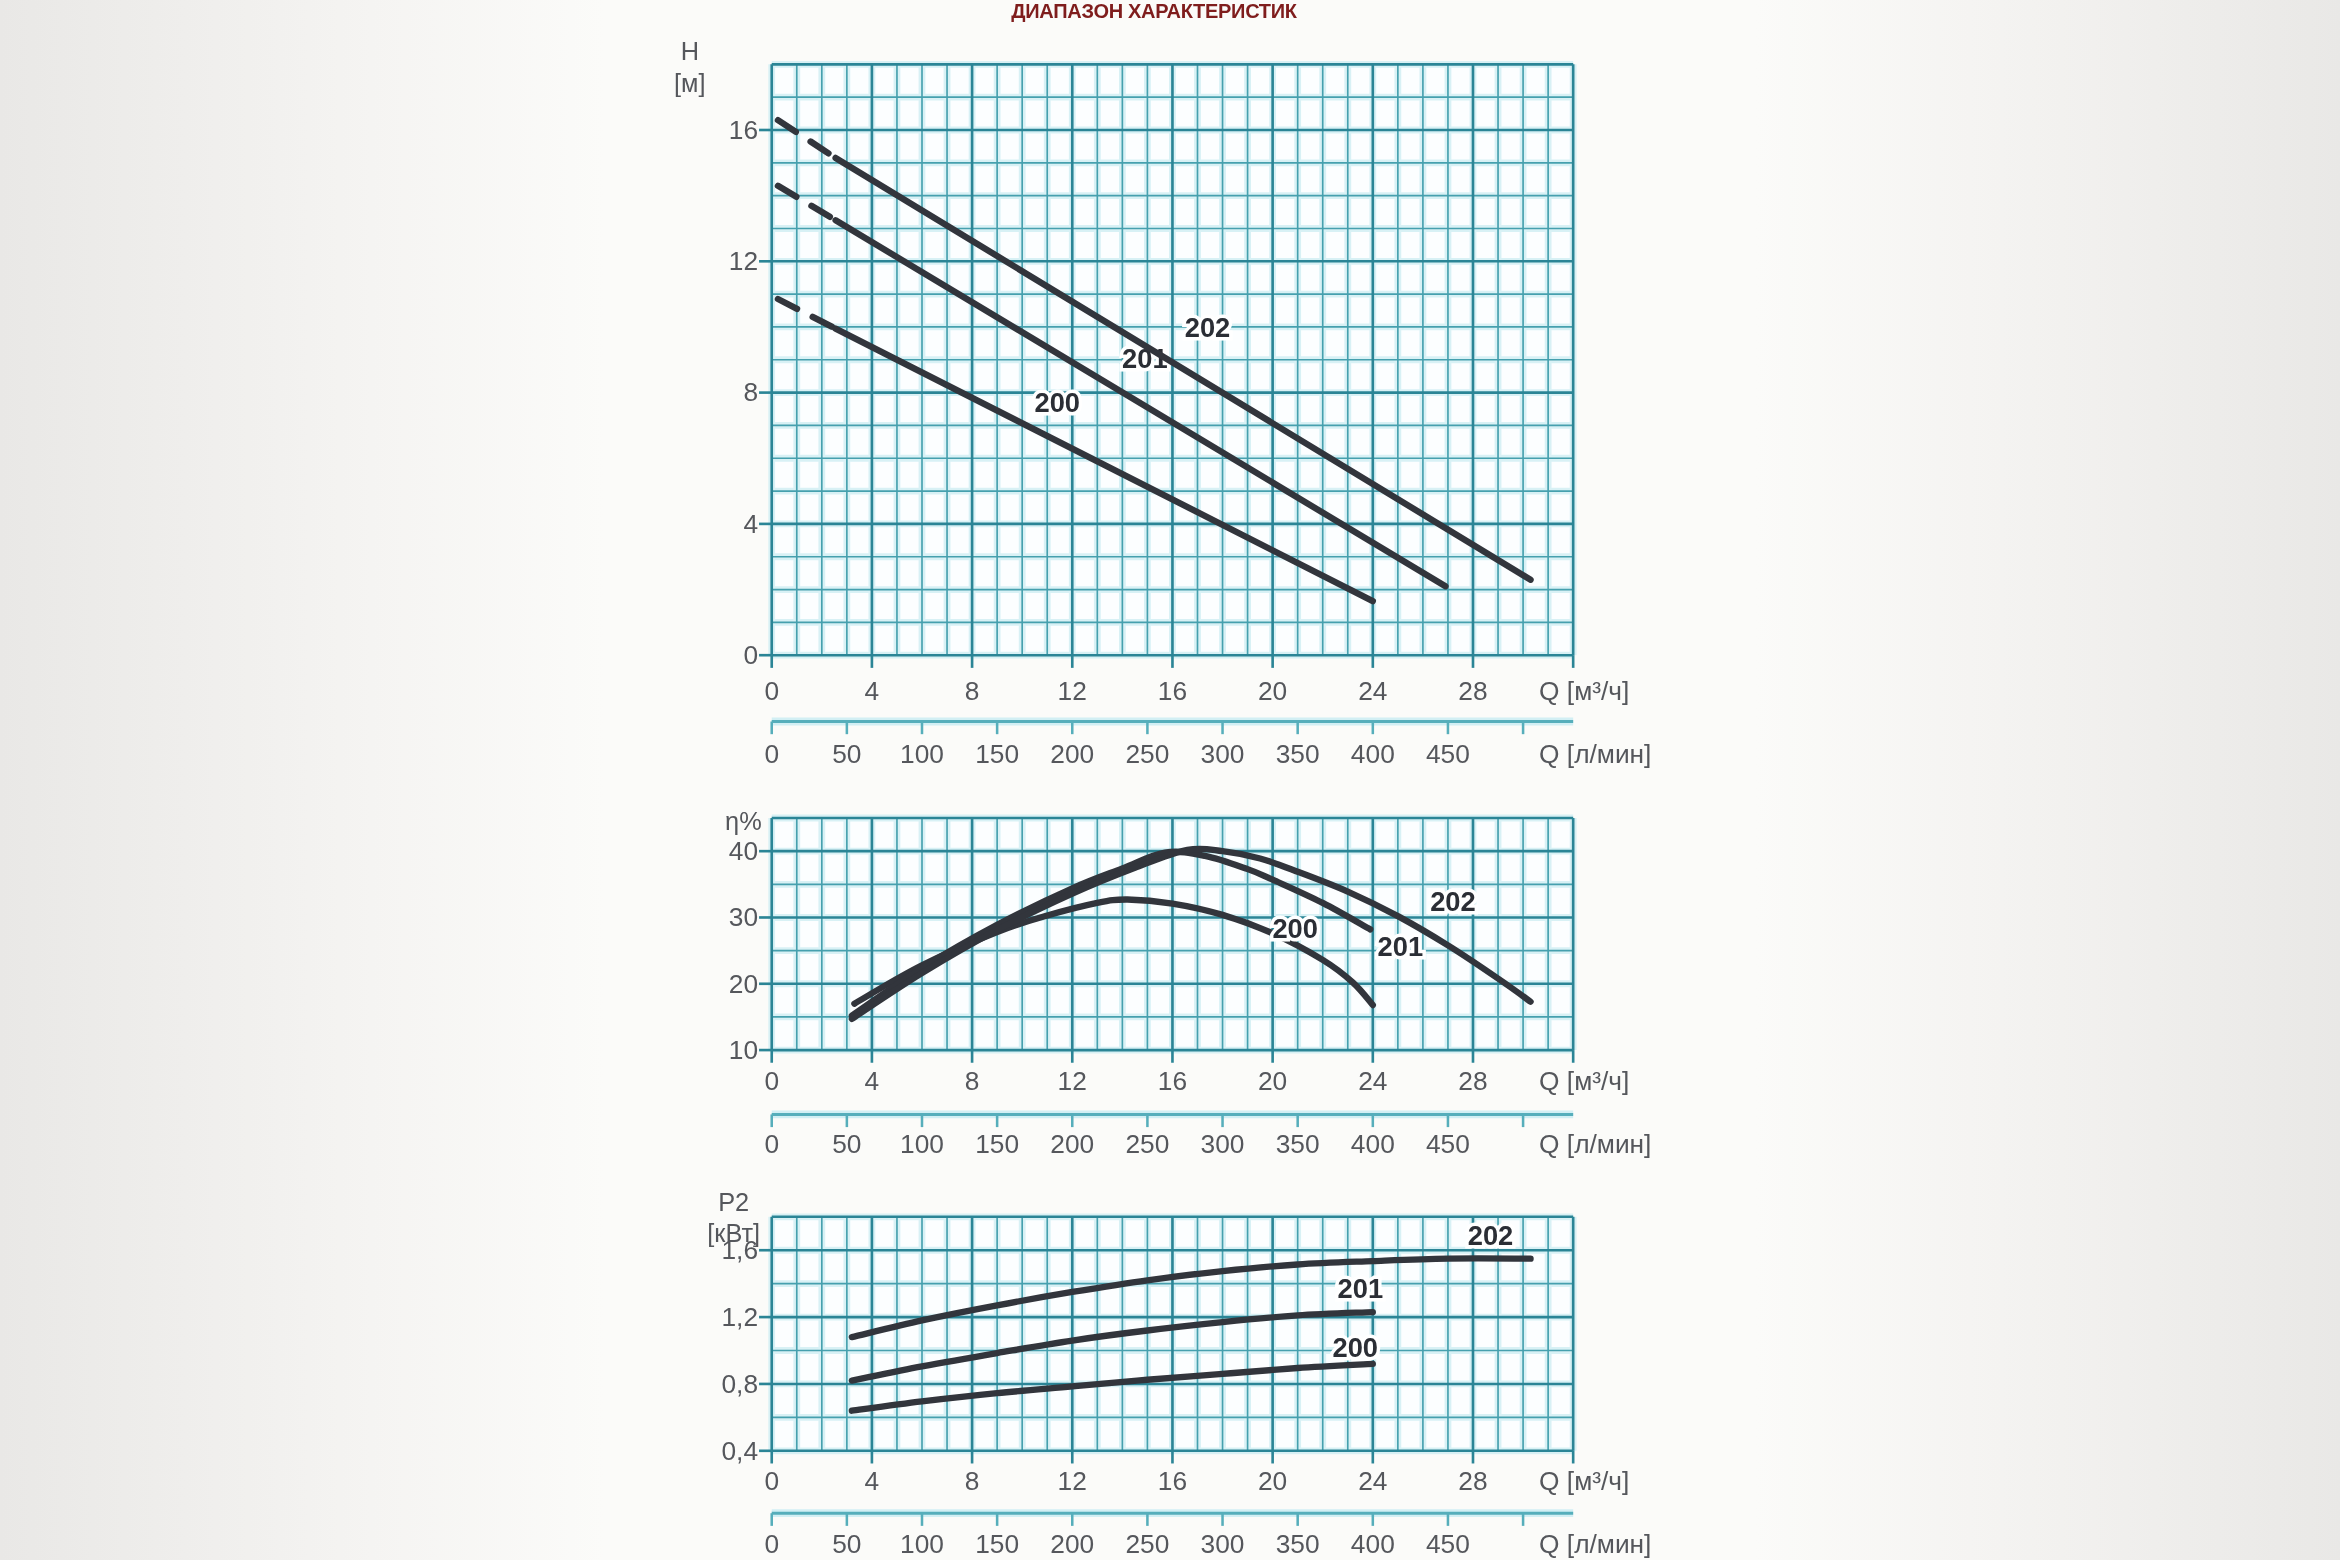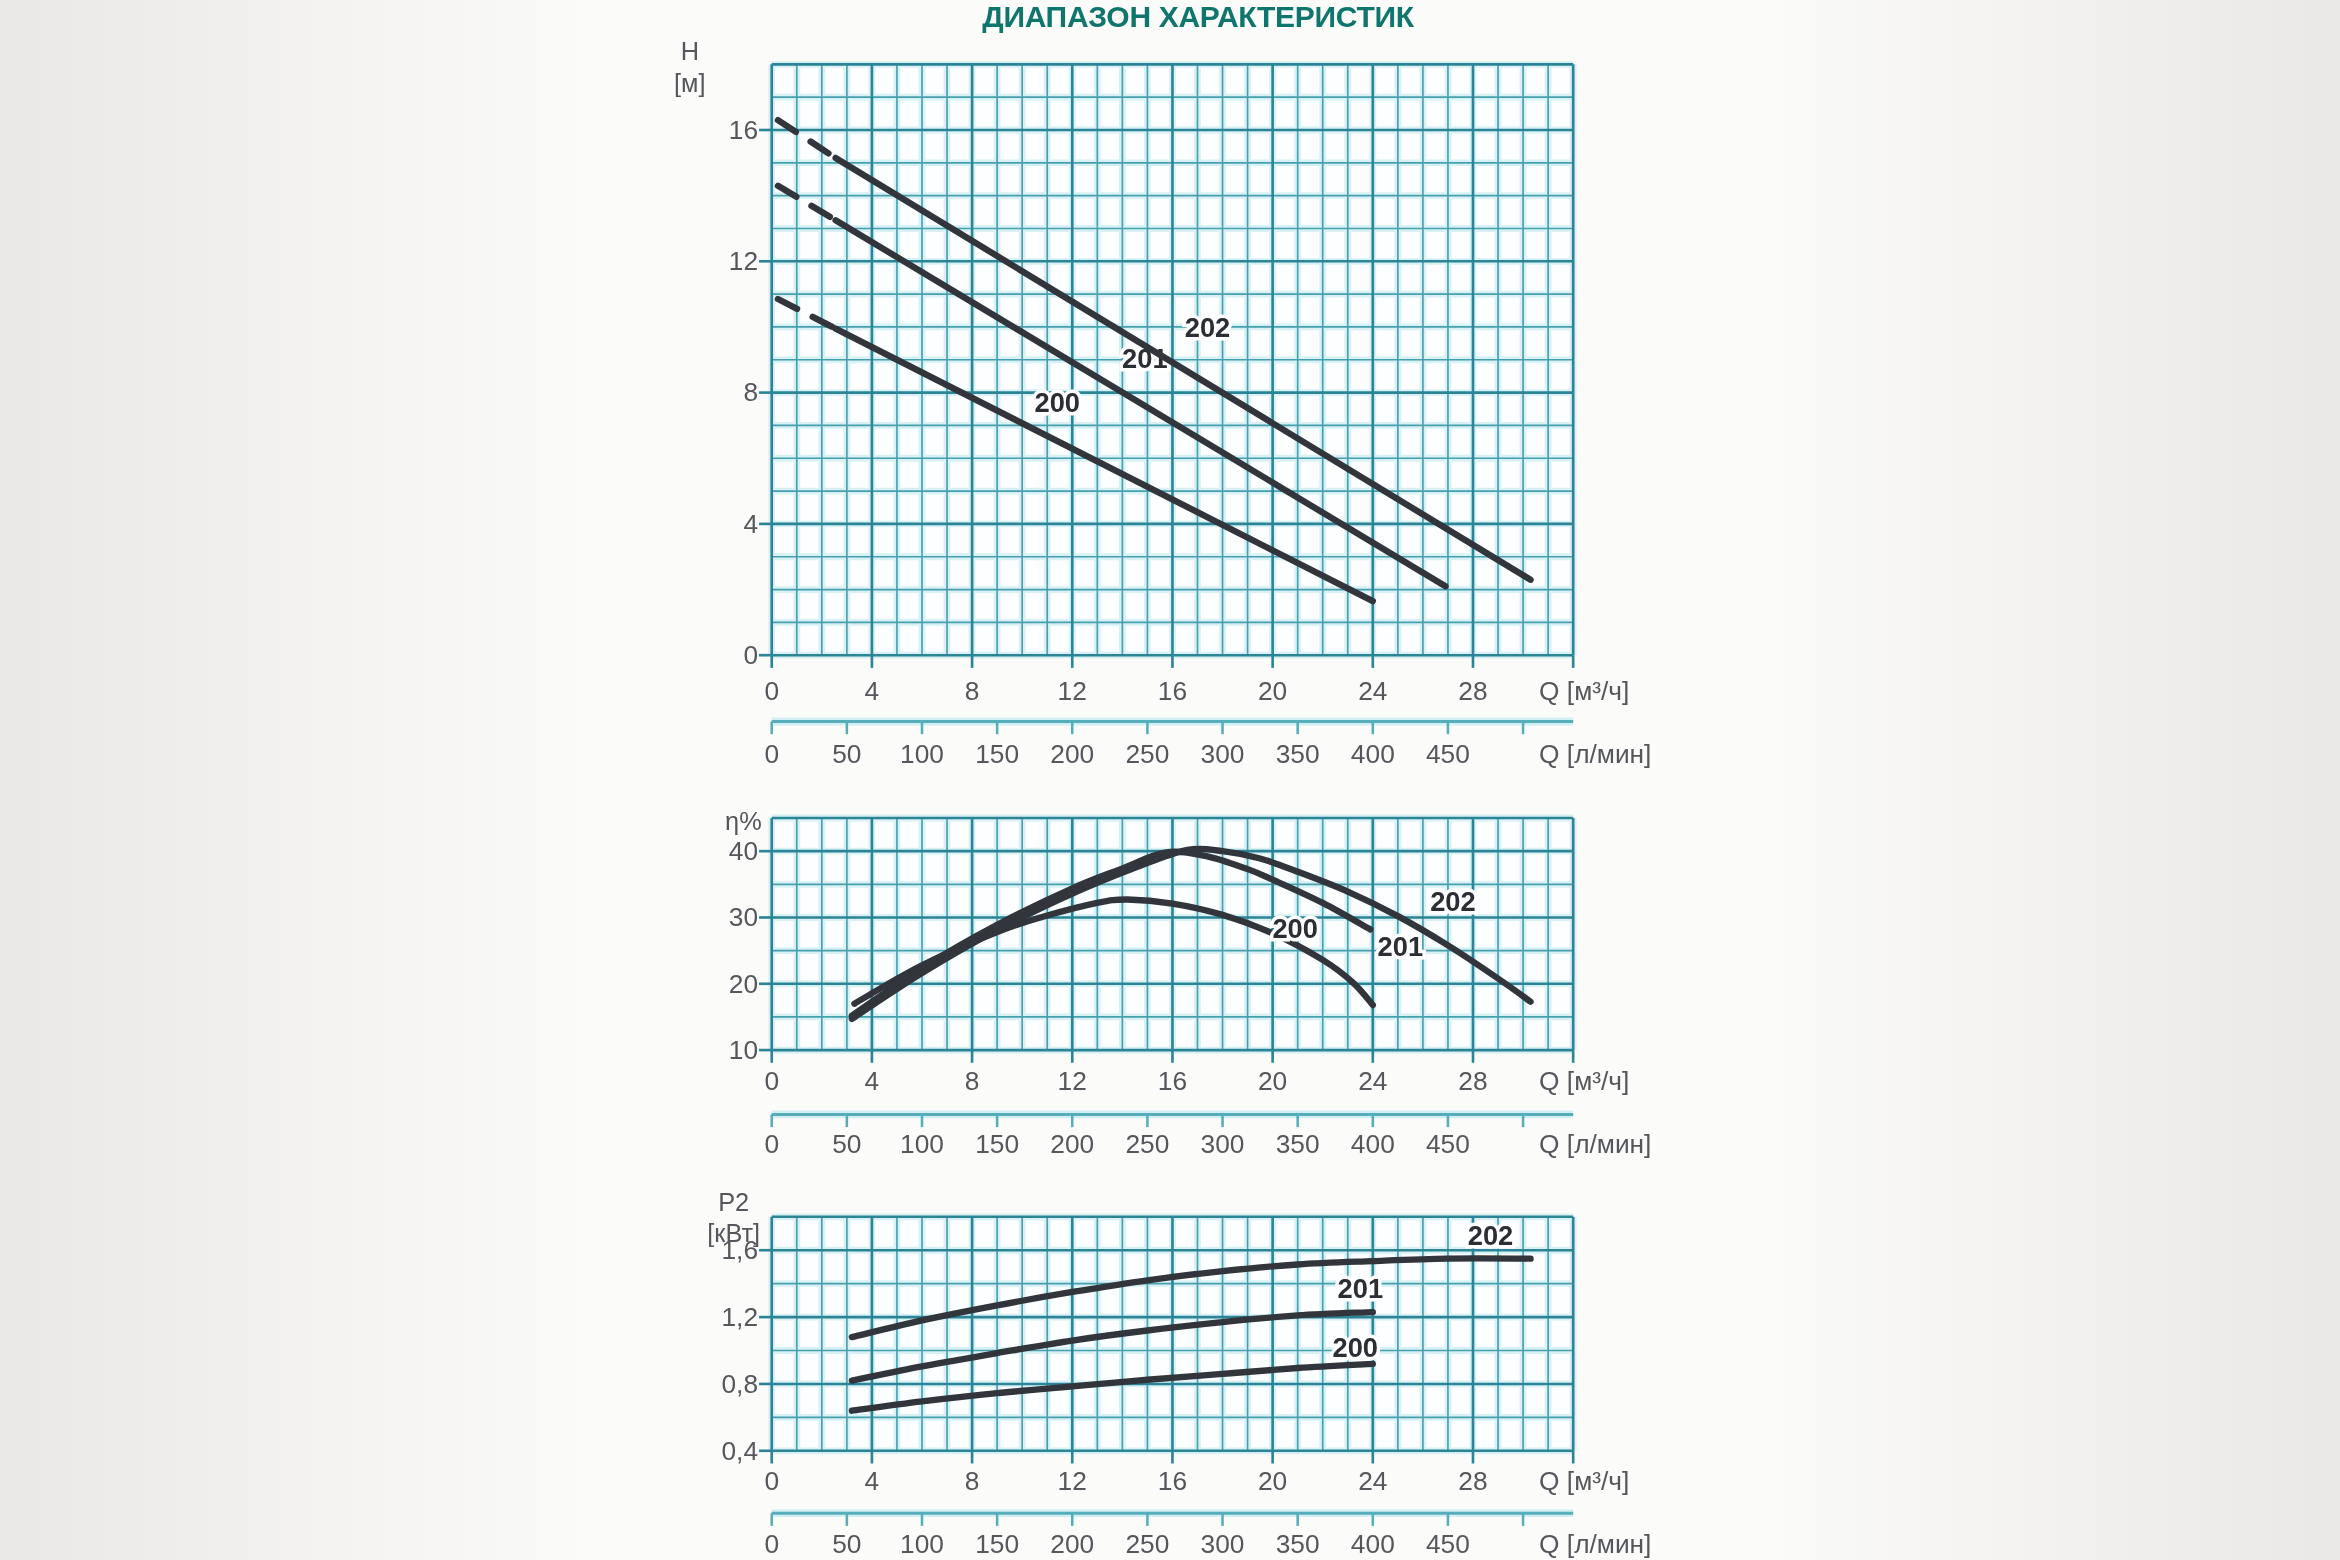--- a/index.html
+++ b/index.html
@@ -3,22 +3,22 @@
 <meta charset="utf-8">
 <style>
   html,body{margin:0;padding:0;}
   body{
     width:2341px;height:1560px;overflow:hidden;position:relative;
     font-family:"Liberation Sans","DejaVu Sans",sans-serif;
     background:linear-gradient(to right,#e9e8e6 0px,#f5f4f2 371px,#fbfbf9 605px,#fbfbf9 1755px,#f5f4f2 1970px,#e9e8e6 2341px);
   }
   #stage{position:absolute;inset:0;}
   #chart-title{
-    position:absolute;left:1198px;top:0px;transform:translateX(-50%);
-    font-size:30px;font-weight:700;letter-spacing:-0.3px;color:#0f766e;white-space:nowrap;
+    position:absolute;left:1154px;top:0px;transform:translateX(-50%);
+    font-size:20px;font-weight:700;letter-spacing:-0.3px;color:#7f1d1d;white-space:nowrap;
   }
   svg text{font-family:"Liberation Sans","DejaVu Sans",sans-serif;}
 </style>
 </head>
 <body>
 
 <div id="stage">
   <div id="chart-title">ДИАПАЗОН ХАРАКТЕРИСТИК</div>
   <svg id="charts-svg" width="2341" height="1560" viewBox="0 0 2400 1600">
       <g>

